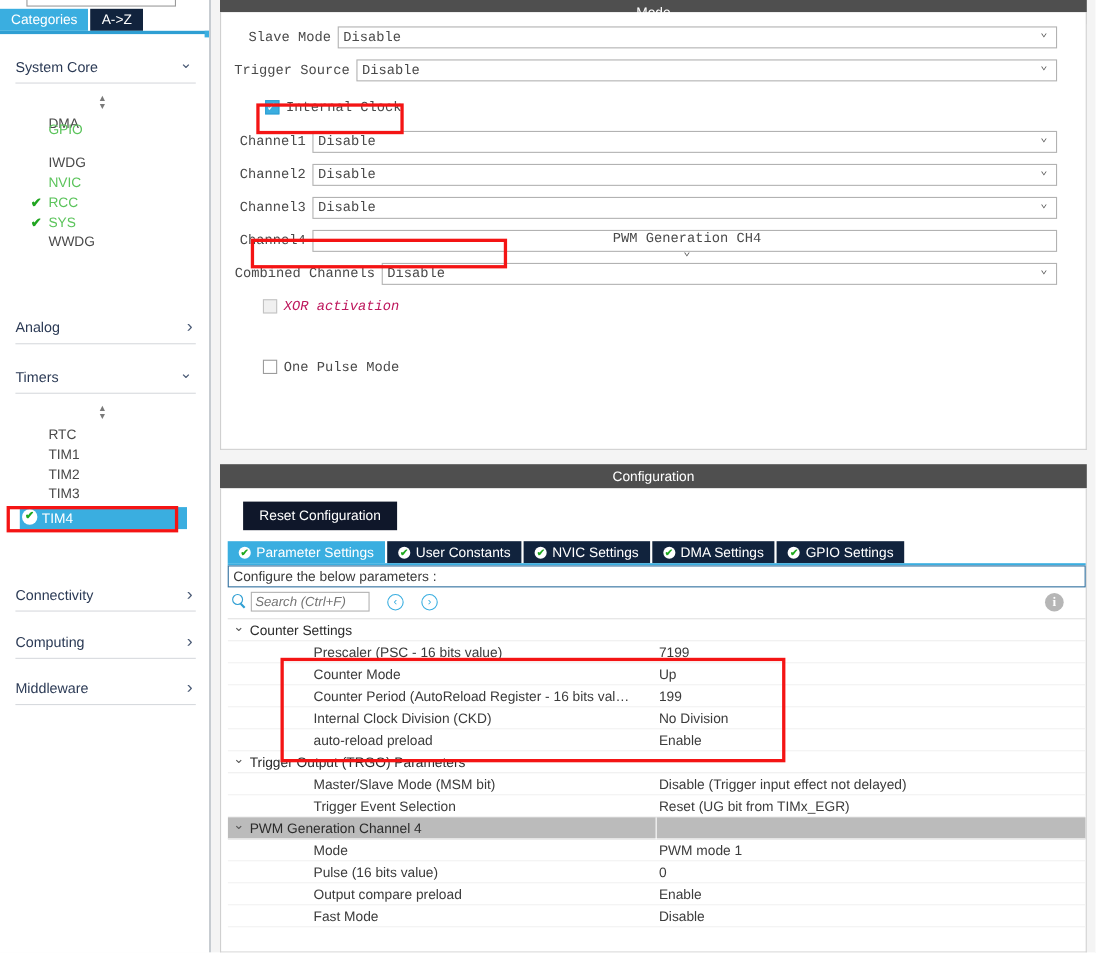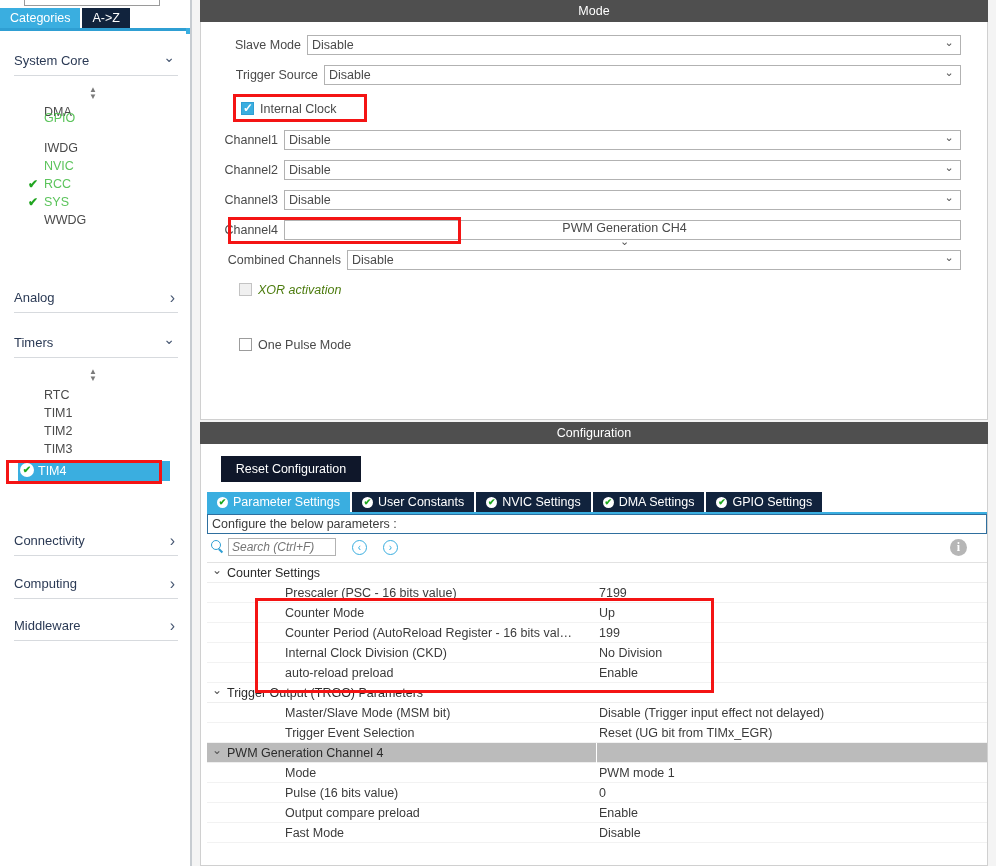--- a/index.html
+++ b/index.html
@@ -87,22 +87,22 @@
   #right-panel {
     position: absolute; left: 192px; top: 0; width: 804px; height: 866px;
     background: #f4f4f4;
   }
   .section-header {
     position: absolute; left: 8px; width: 788px; height: 22px;
     background: #4f4f4f; color: #ffffff; font-size: 12.5px;
     display: flex; align-items: center; justify-content: center;
   }
   #mode-body {
-    position: absolute; left: 8px; top: 22px; width: 788px; height: 398px;
-    background: #ffffff; border: 1px solid #d0d0d0; border-top: none;
+    position: absolute; left: 8px; top: 11px; width: 788px; height: 398px;
+    background: #ffffff; border: 1px solid #d0d0d0; border-top: none; font-family: Liberation Mono, monospace;
   }
 
   .field-row {
     position: absolute; height: 22px; display: flex; align-items: center;
   }
   .field-label {
     font-size: 12.5px; color: #4a4a4a; text-align: right; padding-right: 6px;
     white-space: nowrap;
   }
   .combo {
@@ -121,21 +121,21 @@
     width: 13px; height: 13px; border: 1px solid #9c9c9c; background: #ffffff;
     margin-right: 6px; cursor: pointer; position: relative; flex: none;
   }
   .cb.checked { background: #3aaee0; border-color: #2f9fd3; }
   .cb.checked::after {
     content: "\2713"; position: absolute; left: 1px; top: -2px;
     color: #ffffff; font-size: 12px; font-weight: bold;
   }
   .cb.disabled { background: #f0f0f0; border-color: #c3c3c3; }
   .cb-label { font-size: 12.5px; color: #4a4a4a; }
-  .cb-label.disabled { color: #4d7c0f; font-style: italic; }
+  .cb-label.disabled { color: #be185d; font-style: italic; }
 
   
   #config-body {
     position: absolute; left: 8px; top: 444px; width: 788px; height: 422px;
     background: #ffffff; border: 1px solid #d0d0d0; border-top: none;
   }
   #reset-btn {
     position: absolute; left: 20px; top: 12px; width: 140px; height: 26px;
     background: #0f172a; color: #ffffff; font-size: 12.5px;
     display: flex; align-items: center; justify-content: center; cursor: pointer;

